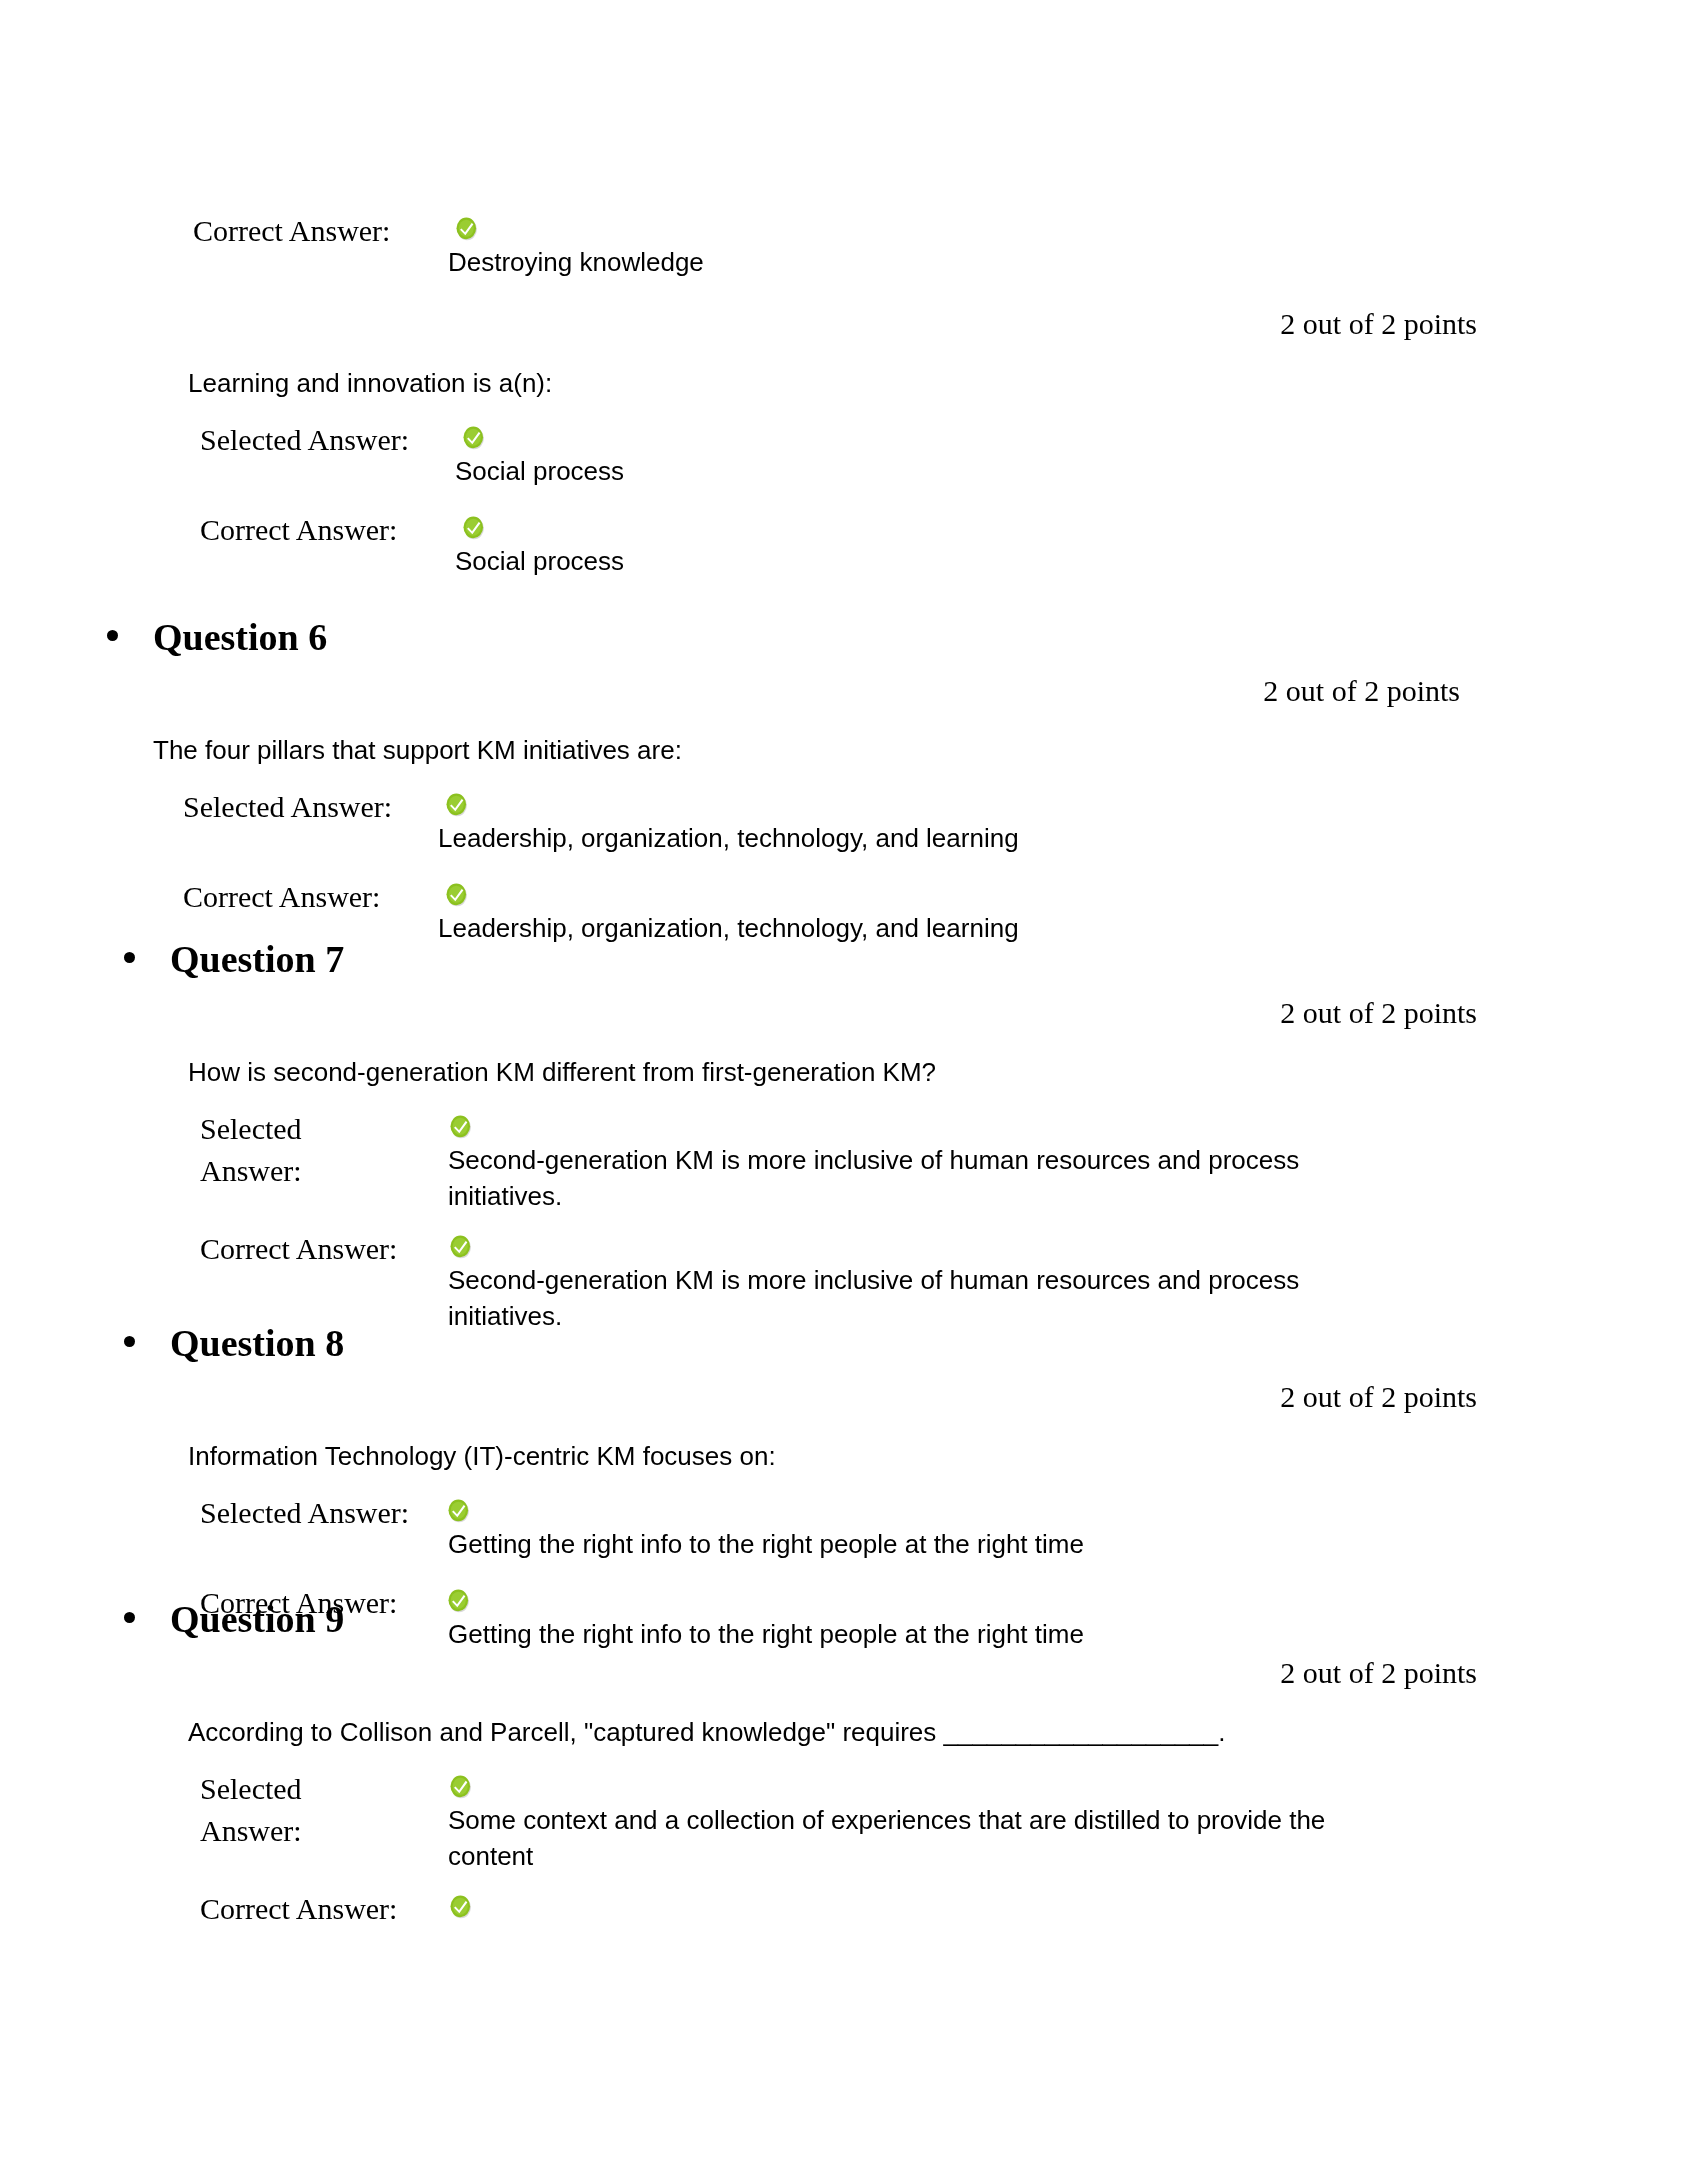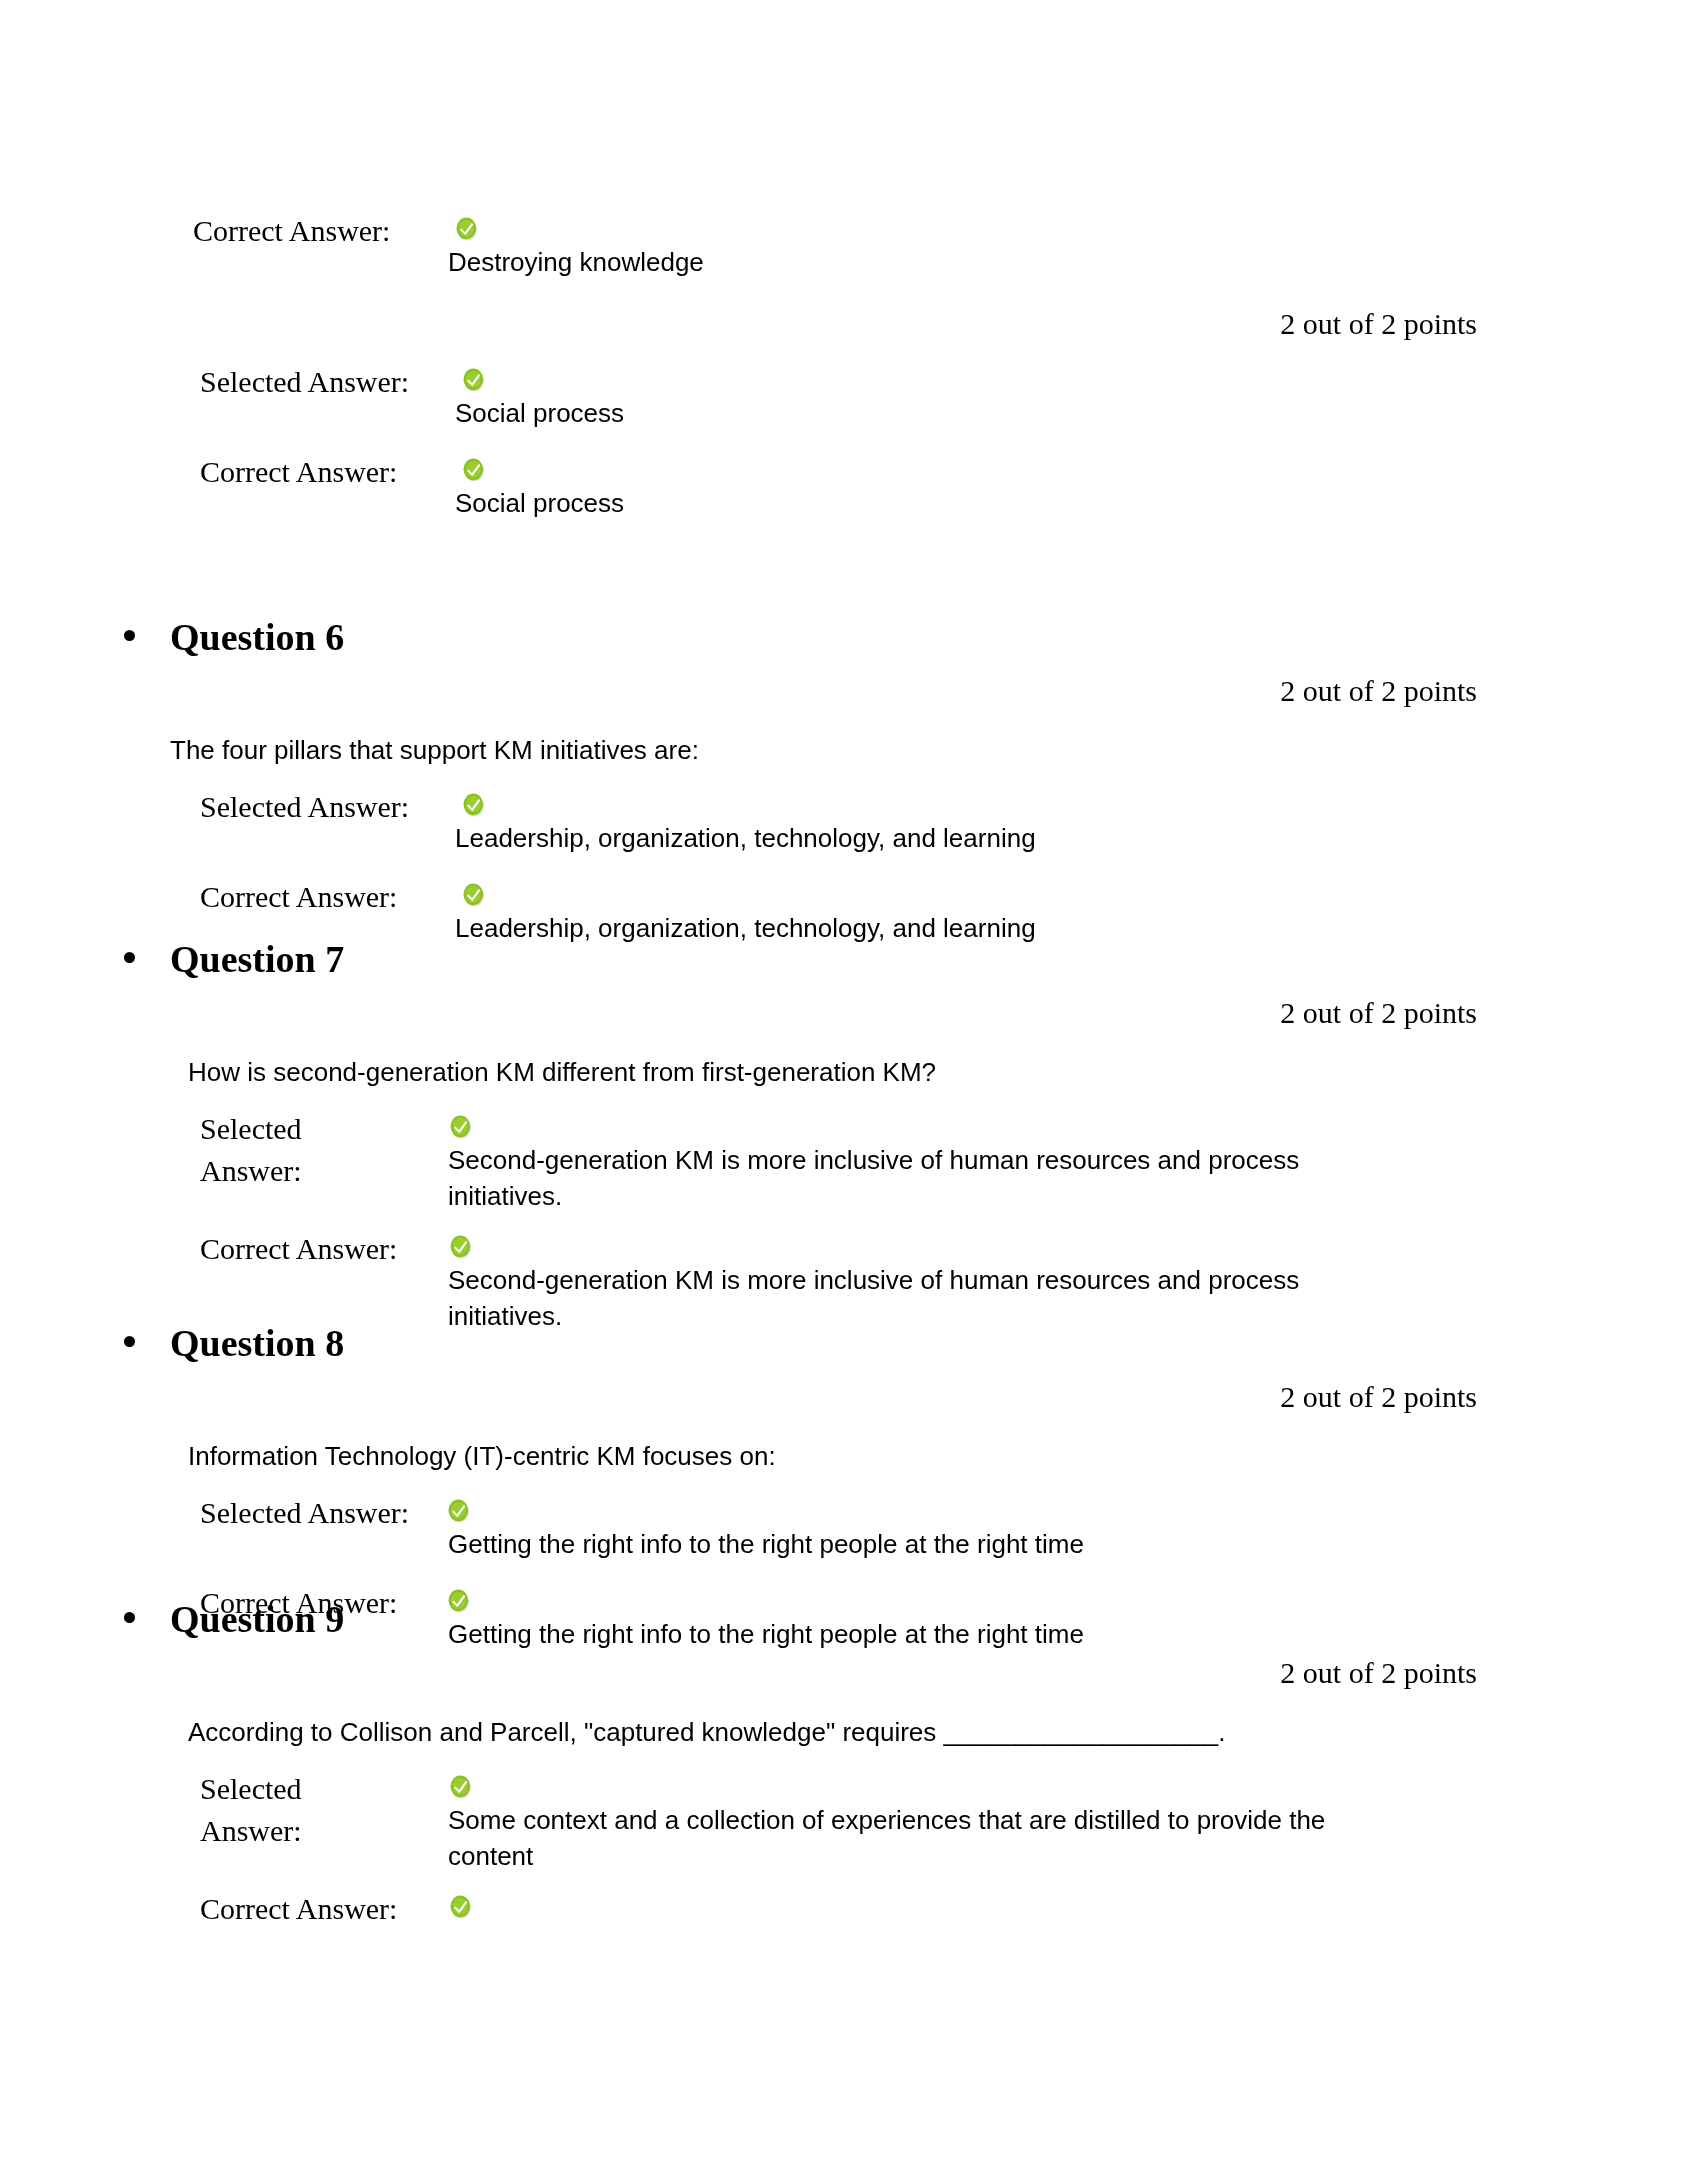--- a/index.html
+++ b/index.html
@@ -129,20 +129,21 @@
             <path d="M7.2 12.1 L10.6 15.6 L17.0 6.6 L18.6 7.9 L10.9 18.4 L5.8 13.3 Z" fill="#ffffff"></path>
           </svg>
         </span>
       </span>
       <span class="ans-text">Destroying knowledge</span>
     </div>
   </div>
 
   <div class="qa-block" style="position:absolute; left:170px; top:293px; width:1327px;">
     <div class="q-points" style="margin-top:12px; padding-right:20px;">2 out of 2 points</div>
+    <div class="q-prompt" style="margin-top:22px; margin-left:18px;">Learning and innovation is a(n):</div>
 
     <div class="ans-row" style="margin-top:18px; margin-left:30px;">
       <span class="ans-label">Selected Answer:</span>
       <span class="ans-icon">
         <span class="check-icon">
           <svg viewBox="0 0 24 24" width="25" height="25">
             <ellipse cx="12.6" cy="12.8" rx="9.4" ry="10.4" fill="#b9b9b9" opacity="0.55"></ellipse>
             <ellipse cx="11.8" cy="11.8" rx="9.4" ry="10.4" fill="#8CC11F"></ellipse>
             <ellipse cx="11.8" cy="11.8" rx="7.2" ry="8.2" fill="#9ACD32"></ellipse>
             <path d="M7.2 12.1 L10.6 15.6 L17.0 6.6 L18.6 7.9 L10.9 18.4 L5.8 13.3 Z" fill="#ffffff"></path>
@@ -161,21 +162,21 @@
             <ellipse cx="11.8" cy="11.8" rx="9.4" ry="10.4" fill="#8CC11F"></ellipse>
             <ellipse cx="11.8" cy="11.8" rx="7.2" ry="8.2" fill="#9ACD32"></ellipse>
             <path d="M7.2 12.1 L10.6 15.6 L17.0 6.6 L18.6 7.9 L10.9 18.4 L5.8 13.3 Z" fill="#ffffff"></path>
           </svg>
         </span>
       </span>
       <span class="ans-text">Social process</span>
     </div>
   </div>
 
-  <div class="qa-block" style="position:absolute; left:170px; top:614px; width:1327px;">
+  <div class="qa-block" style="position:absolute; left:153px; top:614px; width:1327px;">
     <div class="q-head">
       <span class="q-bullet"></span>
       <span>Question 6</span>
     </div>
     <div class="q-points" style="margin-top:12px; padding-right:20px;">2 out of 2 points</div>
     <div class="q-prompt" style="margin-top:22px; ">The four pillars that support KM initiatives are:</div>
 
     <div class="ans-row" style="margin-top:18px; margin-left:30px;">
       <span class="ans-label">Selected Answer:</span>
       <span class="ans-icon">

